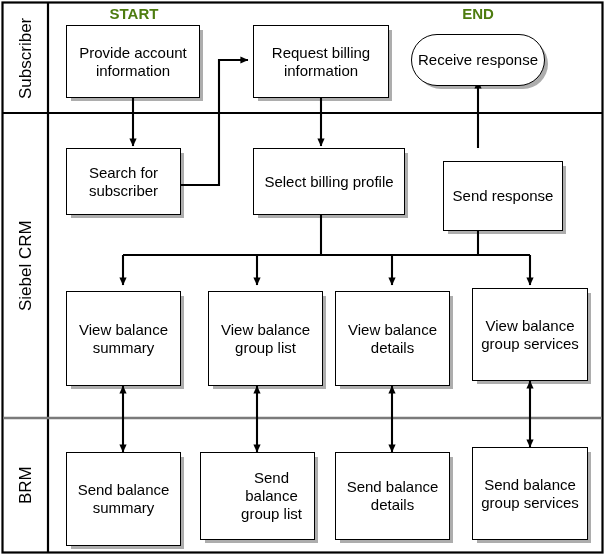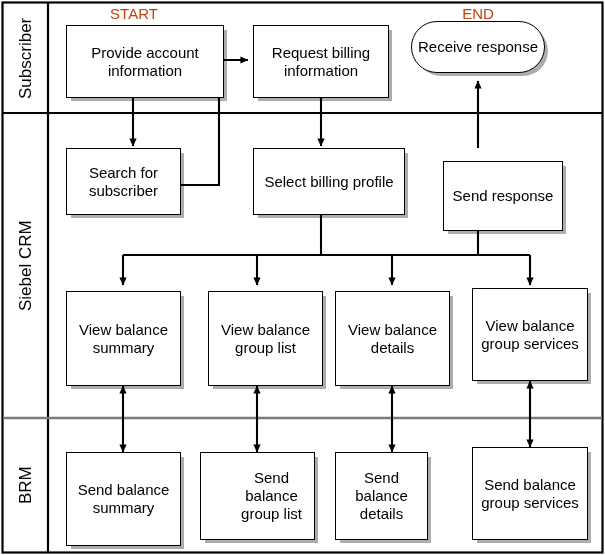--- a/index.html
+++ b/index.html
@@ -15,21 +15,21 @@
     position:absolute;box-sizing:border-box;
     background:#ffffff;border:1.5px solid #000000;
     display:flex;align-items:center;justify-content:center;text-align:center;
     font-size:15px;line-height:1.18;color:#000;
     box-shadow:4px 4px 0 -1px rgba(0,0,0,0.32);
     z-index:3;
   }
   .node.rounded{border-radius:999px;}
   .node span{display:block;padding:0 4px;}
   .marker{
-    position:absolute;font-size:15px;font-weight:normal;color:#c2410c;
+    position:absolute;font-size:15px;font-weight:bold;color:#4d7c0f;
     text-align:center;z-index:4;
   }
 </style>
 </head>
 <body>
 
 <div id="canvas">
 
   <svg id="wires" viewBox="0 0 605 555" width="605" height="555">
     <defs>
@@ -74,29 +74,29 @@
     </g>
   </svg>
 
   <div class="lane-label" style="left:4px;top:4px;width:43px;height:108px;">Subscriber</div>
   <div class="lane-label" style="left:4px;top:115px;width:43px;height:302px;">Siebel CRM</div>
   <div class="lane-label" style="left:4px;top:420px;width:43px;height:131px;">BRM</div>
 
   <div class="marker" style="left:98px;top:5px;width:72px;">START</div>
   <div class="marker" style="left:444px;top:5px;width:68px;">END</div>
 
-  <div class="node" style="left:66px;top:25px;width:158px;height:73px;">
+  <div class="node" style="left:66px;top:25px;width:134px;height:73px;">
     <span>Provide account information</span>
   </div>
 
   <div class="node" style="left:253px;top:25px;width:136px;height:73px;">
     <span>Request billing information</span>
   </div>
 
-  <div class="node rounded" style="left:411px;top:21px;width:134px;height:52px;">
+  <div class="node rounded" style="left:411px;top:34px;width:134px;height:52px;">
     <span>Receive response</span>
   </div>
 
   <div class="node" style="left:66px;top:148px;width:115px;height:67px;">
     <span>Search for subscriber</span>
   </div>
 
   <div class="node" style="left:253px;top:148px;width:152px;height:67px;">
     <span>Select billing profile</span>
   </div>
@@ -122,21 +122,21 @@
   </div>
 
   <div class="node" style="left:66px;top:452px;width:115px;height:94px;">
     <span>Send balance summary</span>
   </div>
 
   <div class="node" style="left:200px;top:452px;width:115px;height:88px;padding-left:28px;">
     <span>Send balance group list</span>
   </div>
 
-  <div class="node" style="left:335px;top:452px;width:93px;height:88px;">
+  <div class="node" style="left:335px;top:452px;width:115px;height:88px;">
     <span>Send balance details</span>
   </div>
 
   <div class="node" style="left:472px;top:447px;width:116px;height:93px;">
     <span>Send balance group services</span>
   </div>
 
 </div>
 
 </body></html>

